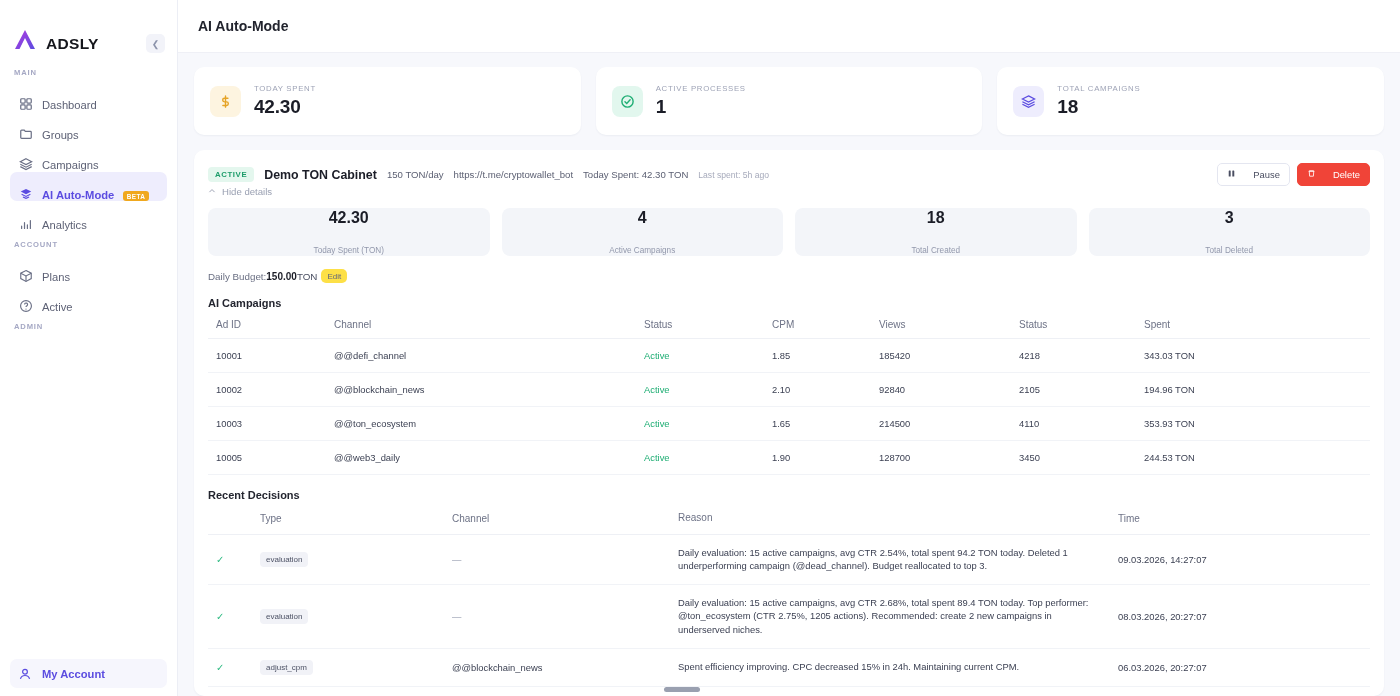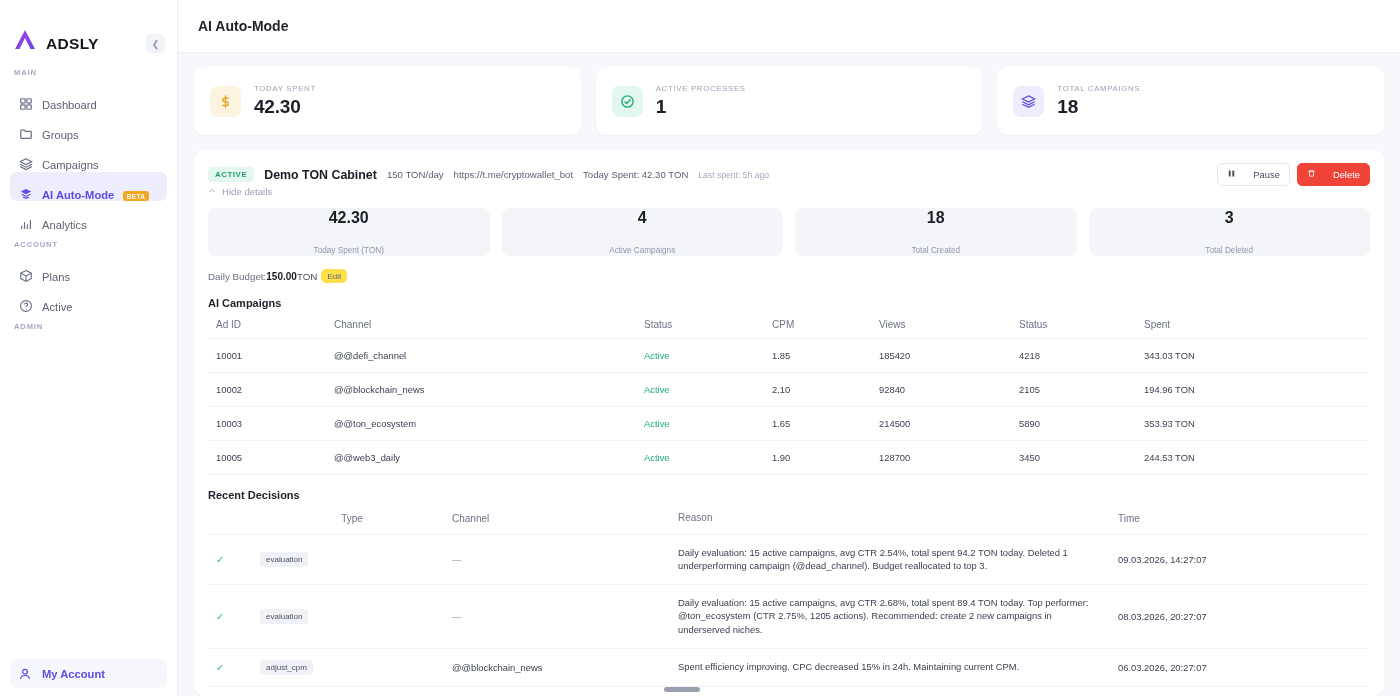--- a/index.html
+++ b/index.html
@@ -129,21 +129,21 @@
   .st-active { color: #1fae74; }
   .c-adid   { width: 122px; padding-left: 8px; }
   .c-chan   { width: 310px; }
   .c-status { width: 128px; }
   .c-cpm    { width: 107px; }
   .c-views  { width: 140px; }
   .c-clicks { width: 125px; }
 
   
   .d-ok    { width: 48px; padding-left: 8px; color: #2fbb83; font-size: 10px; }
-  .d-type  { width: 192px; text-align: center; }
+  .d-type  { width: 192px; }
   .d-chan  { width: 226px; }
   .d-reason{ width: 440px; white-space: normal; line-height: 1.45; padding-right: 22px; }
   .d-time  { white-space: nowrap; }
   .type-chip {
     display: inline-block; background: #f1f2f7; color: #4d5265; font-size: 8px;
     padding: 3px 6px; border-radius: 4px;
   }
   .dash { color: #9aa0b2; }
 
   .hscroll {
@@ -415,21 +415,21 @@
               <td>92840</td>
               <td>2105</td>
               <td>194.96 TON</td>
             </tr>
             <tr>
               <td class="c-adid">10003</td>
               <td>@@ton_ecosystem</td>
               <td class="st-active">Active</td>
               <td>1.65</td>
               <td>214500</td>
-              <td>5890</td>
+              <td>4110</td>
               <td>353.93 TON</td>
             </tr>
             <tr>
               <td class="c-adid">10005</td>
               <td>@@web3_daily</td>
               <td class="st-active">Active</td>
               <td>1.90</td>
               <td>128700</td>
               <td>3450</td>
               <td>244.53 TON</td>

